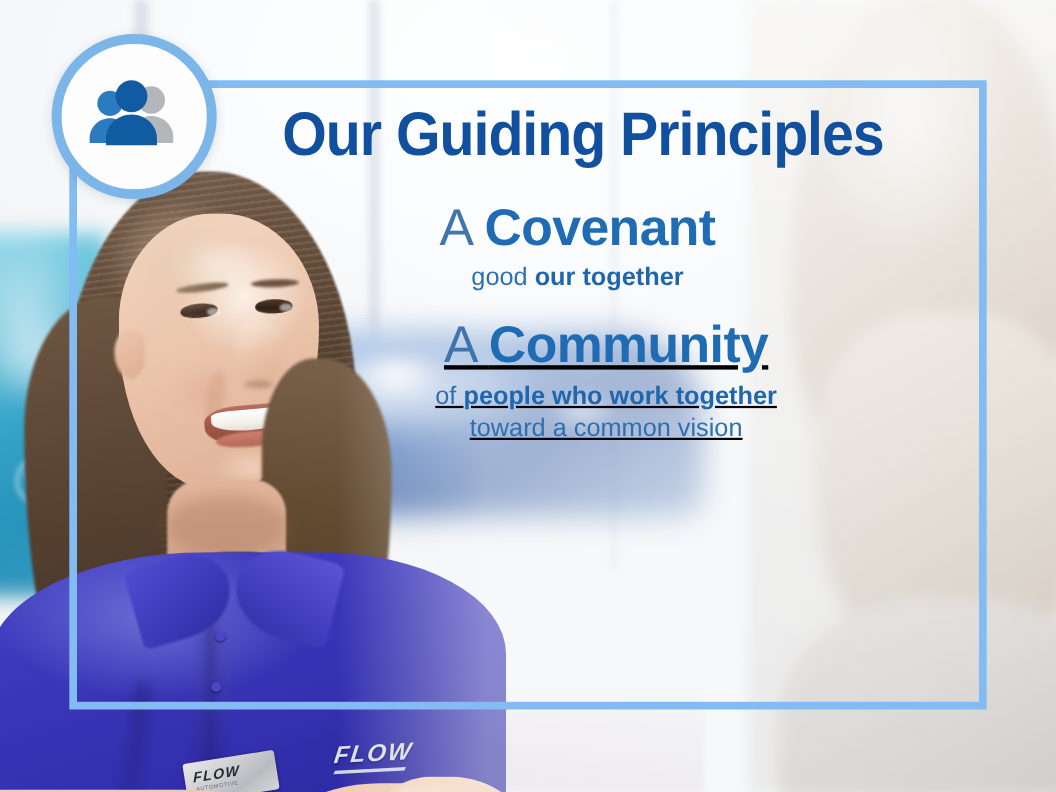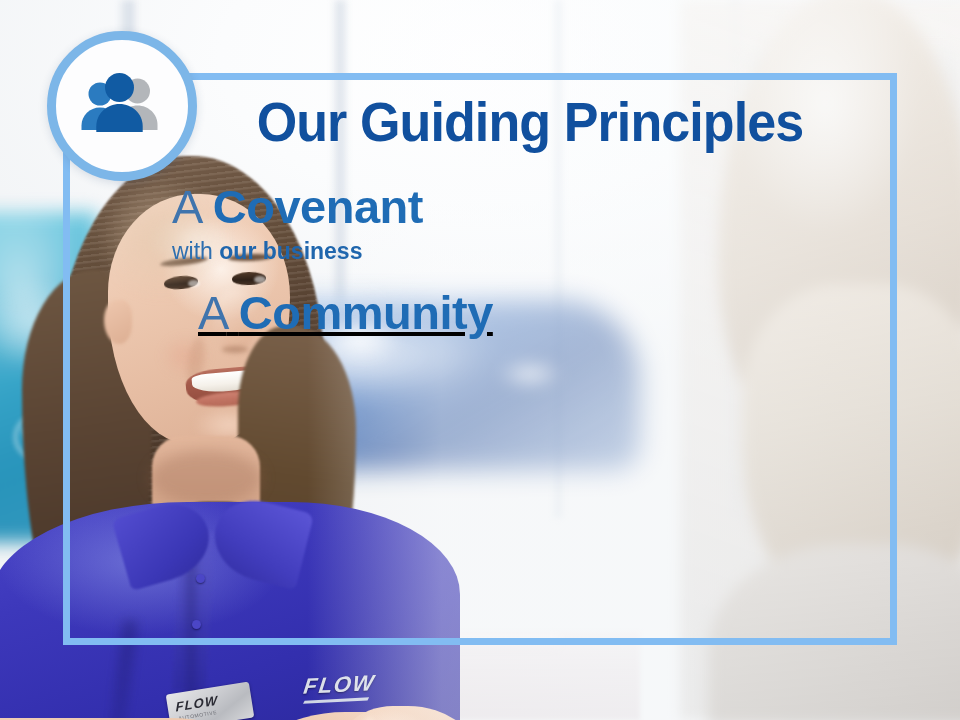--- a/index.html
+++ b/index.html
@@ -491,20 +491,21 @@
     color: #11509e;
     transform: scaleX(.93);
     transform-origin: center;
     text-shadow: 0 1px 0 rgba(255,255,255,.55);
   }
 
   .principles {
     position: absolute;
     left: 180px; top: 182px;
     width: 706px;
+    text-align: center;
     font-family: "Liberation Sans", sans-serif;
   }
 
   .principle { margin-bottom: 6px; }
 
   .p-title {
     font-size: 47px;
     line-height: 1.08;
     letter-spacing: -.5px;
     white-space: nowrap;
@@ -645,27 +646,31 @@
   <h1 class="headline">Our Guiding Principles</h1>
 
   <div class="principles">
 
     <div class="principle covenant">
       <div class="p-title">
         <span class="p-article">A</span>
         <span class="p-keyword">Covenant</span>
       </div>
       <div class="p-sub">
-        <span>with </span><b>our business</b><span></span>
+        <span>good </span><b>our together</b><span></span>
       </div>
     </div>
 
     <div class="principle community">
       <div class="p-title">
         <span class="p-article">A</span>
         <span class="p-keyword">Community</span>
       </div>
+      <div class="p-sub">
+        <span>of </span><b>people who work together</b><span></span><br>
+        <span>toward a common vision</span>
+      </div>
     </div>
 
 
   </div>
 
 </div>
 
 </body></html>

